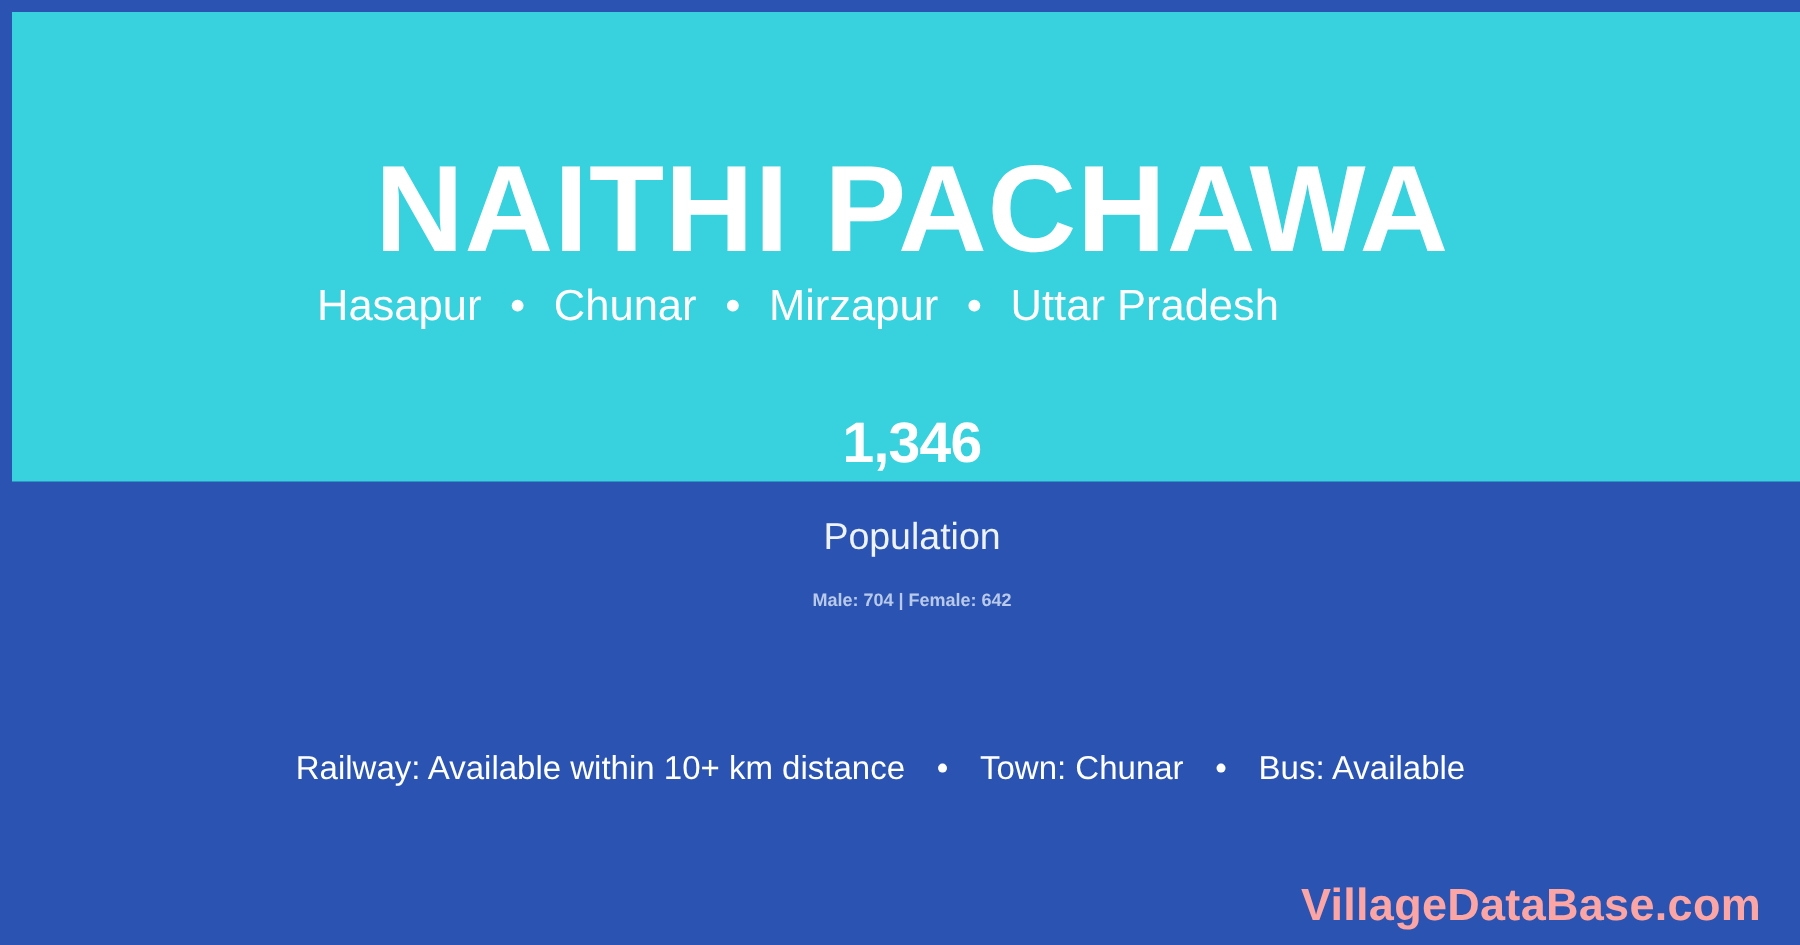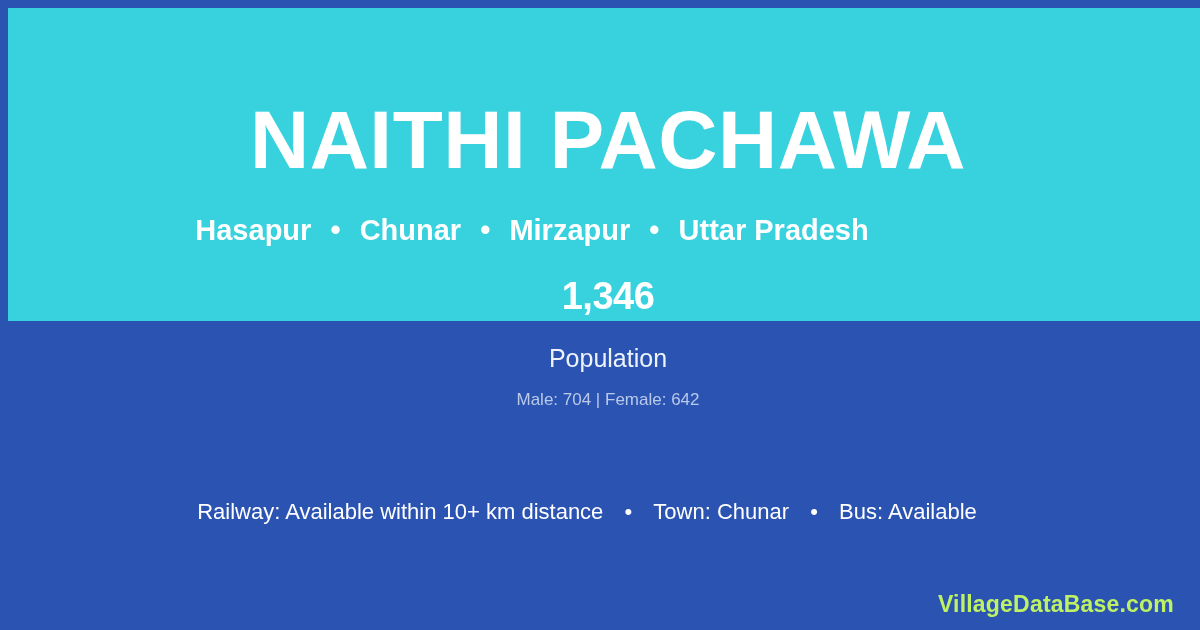--- a/index.html
+++ b/index.html
@@ -45,27 +45,27 @@
     line-height: 92px;
     font-weight: 700;
     color: #ffffff;
     letter-spacing: 0.5px;
     white-space: nowrap;
   }
 
   
   .subtitle {
     position: absolute;
-    top: 200px;
+    top: 174px;
     left: 0;
     width: 1048px;
     text-align: center;
     font-size: 29px;
     line-height: 36px;
-    font-weight: 700;
+    font-weight: 400;
     color: #ffffff;
     white-space: nowrap;
   }
   .subtitle .sep {
     display: inline-block;
     padding: 0 7px;
     color: #ffffff;
   }
 
   
@@ -92,23 +92,23 @@
   .stat-label {
     margin-top: 7px;
     font-size: 25px;
     line-height: 30px;
     font-weight: 400;
     color: #eef3fb;
     white-space: nowrap;
   }
   .stat-sub {
     margin-top: 9px;
-    font-size: 17px;
+    font-size: 12px;
     line-height: 20px;
-    font-weight: 400;
+    font-weight: 700;
     color: #b9c9e9;
     white-space: nowrap;
   }
 
   
   .amenities {
     position: absolute;
     top: 486px;
     left: 0;
     width: 1158px;
@@ -123,24 +123,24 @@
     display: inline-block;
     padding: 0 11px;
     color: #ffffff;
   }
 
   
   .brand {
     position: absolute;
     right: 30px;
     bottom: 16px;
-    font-size: 23px;
+    font-size: 30px;
     line-height: 28px;
     font-weight: 700;
-    color: #bef264;
+    color: #fca5a5;
     letter-spacing: 0.2px;
     white-space: nowrap;
   }
 </style>
 </head>
 <body>
 
 <div class="card">
 
   <div class="hero-band"></div>

